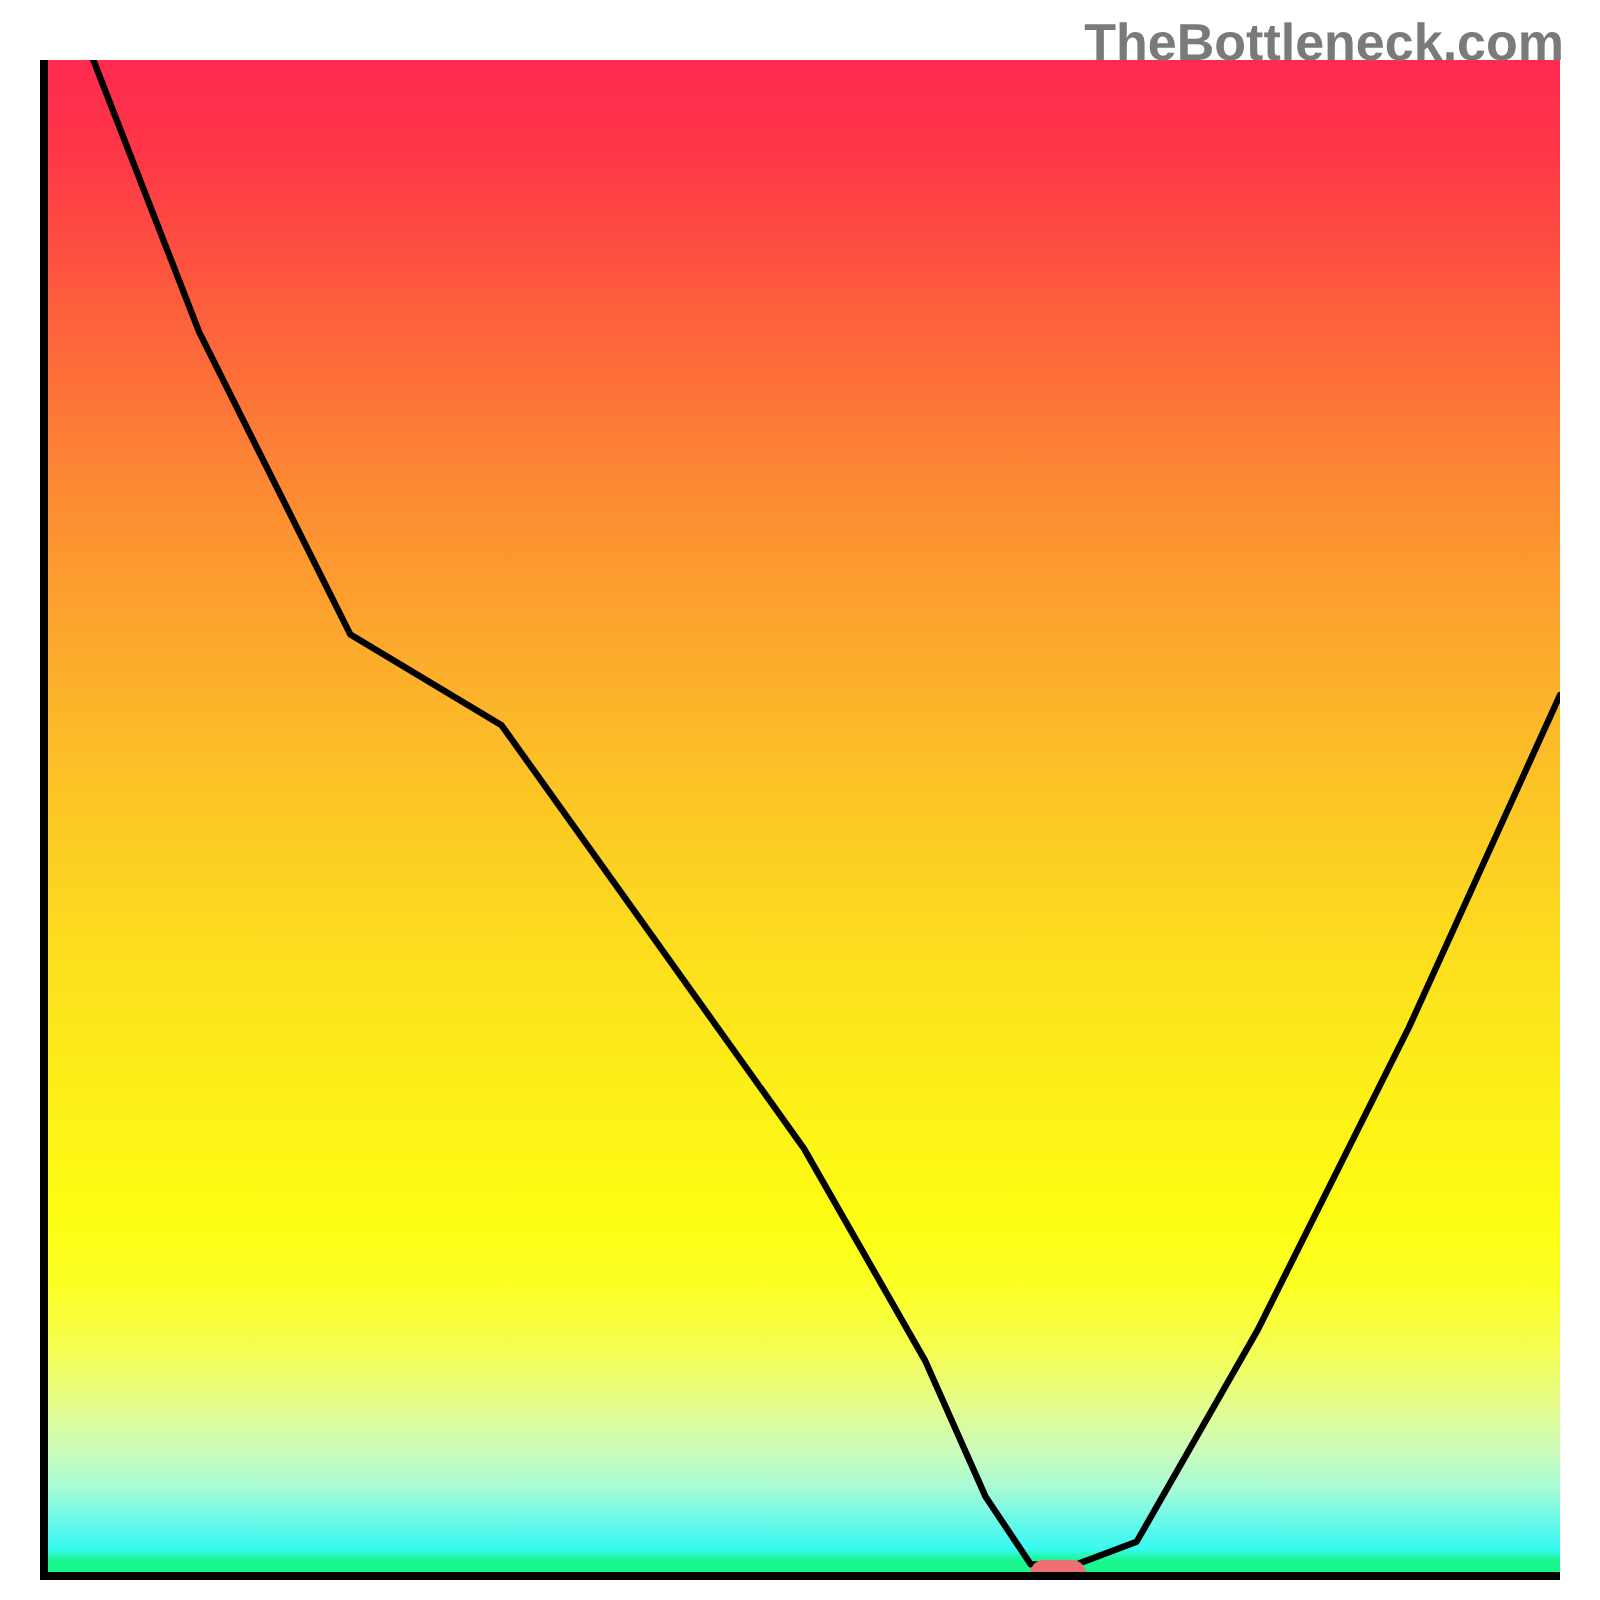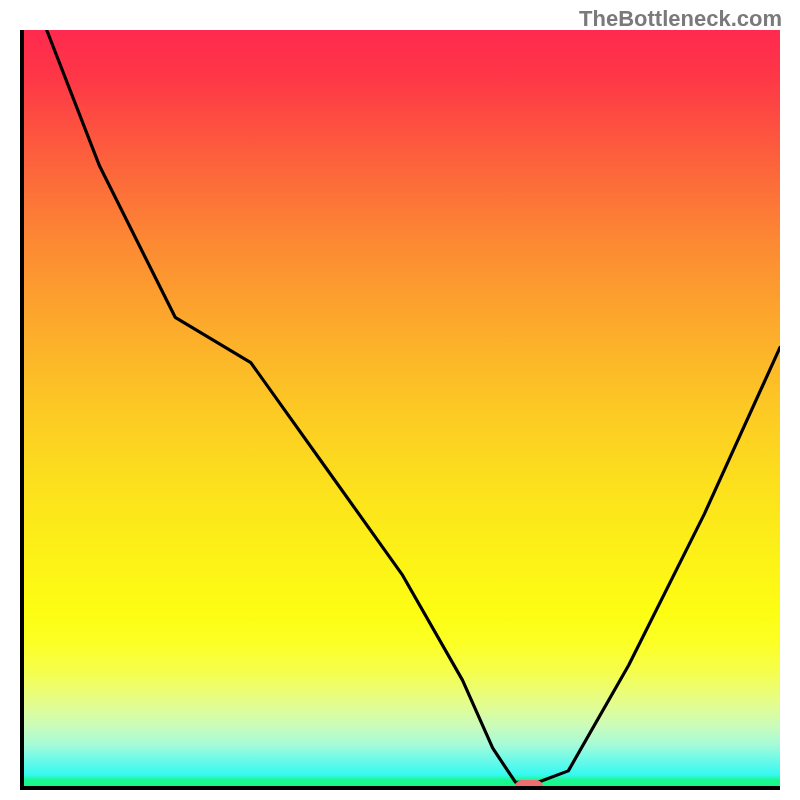--- a/index.html
+++ b/index.html
@@ -7,21 +7,21 @@
     width: 800px;
     height: 800px;
     background: #ffffff;
     position: relative;
     font-family: Arial, sans-serif;
   }
   .watermark {
     position: absolute;
     top: 6px;
     right: 18px;
-    font-size: 22px;
+    font-size: 26px;
     font-weight: bold;
     color: #7a7a7a;
     z-index: 10;
   }
   .plot-area {
     position: absolute;
     left: 20px;
     top: 30px;
     width: 760px;
     height: 760px;

